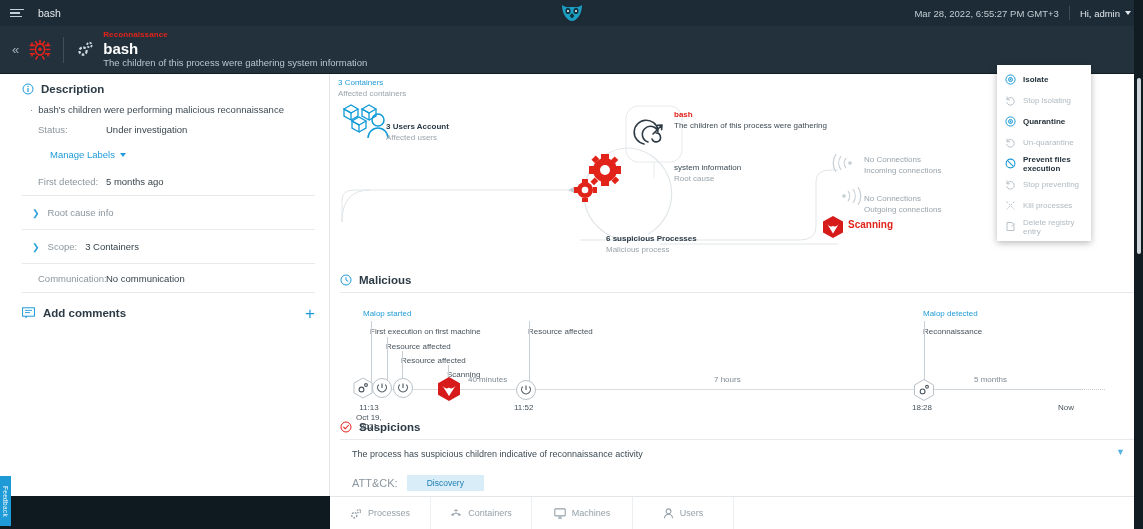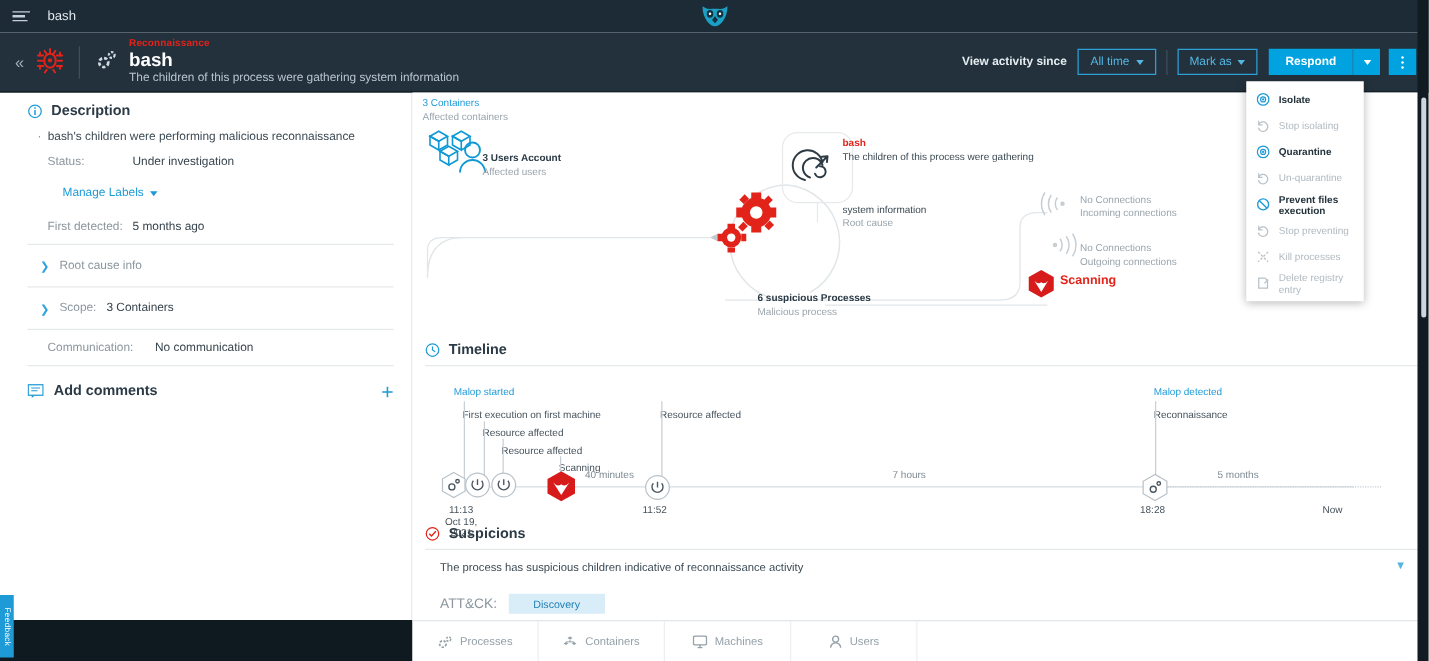--- a/index.html
+++ b/index.html
@@ -165,20 +165,28 @@
   <div class="owl">
     <svg width="24" height="20" viewBox="0 0 24 20">
       <path d="M2 2 C2 12, 8 18, 12 18 C16 18, 22 12, 22 2 C18 5, 16 4, 12 4 C8 4, 6 5, 2 2 Z" fill="#1b9fc4"></path>
       <ellipse cx="8" cy="8" rx="2.6" ry="3.1" fill="#12323d"></ellipse>
       <ellipse cx="16" cy="8" rx="2.6" ry="3.1" fill="#12323d"></ellipse>
       <circle cx="8" cy="8" r="1" fill="#ffffff"></circle>
       <circle cx="16" cy="8" r="1" fill="#ffffff"></circle>
       <path d="M12 10 l2.4 3 -2.4 2.6 -2.4-2.6 Z" fill="#12323d"></path>
     </svg>
   </div>
+  <div class="right">
+    <div class="ts">Mar 28, 2022, 6:55:27 PM GMT+3</div>
+    <div class="divider-v"></div>
+    <div class="user">
+      <span>Hi, admin</span>
+      <span class="chev"></span>
+    </div>
+  </div>
 </div>
 
 <div class="malop-header">
   <div class="collapse-arrows">«</div>
   <div class="bug-icon">
     <svg width="26" height="24" viewBox="0 0 26 24">
       <g stroke="#e2231a" stroke-width="1.6" fill="none" stroke-linecap="round">
         <ellipse cx="13" cy="12.5" rx="4.6" ry="5.6"></ellipse>
         <circle cx="13" cy="12.2" r="1.7" fill="#e2231a" stroke="none"></circle>
         <path d="M13 3.2 v3.4 M8.6 4.6 l1.8 2.6 M17.4 4.6 l-1.8 2.6"></path>
@@ -194,43 +202,20 @@
     <svg width="18" height="18" viewBox="0 0 18 18">
       <circle cx="7" cy="11" r="3.6" fill="none" stroke="#cfd9e0" stroke-width="2.2" stroke-dasharray="2.6 1.6"></circle>
       <circle cx="13.4" cy="5" r="2.3" fill="none" stroke="#cfd9e0" stroke-width="1.8" stroke-dasharray="2 1.3"></circle>
     </svg>
   </div>
   <div class="mh-text">
     <div class="recon">Reconnaissance</div>
     <div class="ttl">bash</div>
     <div class="sub">The children of this process were gathering system information</div>
   </div>
-  <div class="mh-actions">
-    <span class="lbl-view">View activity since</span>
-    <div class="btn-outline">
-      <span>All time</span>
-      <span class="chev"></span>
-    </div>
-    <div class="sep-v"></div>
-    <div class="btn-outline">
-      <span>Mark as</span>
-      <span class="chev"></span>
-    </div>
-    <div style="display:flex;margin-left:9px;">
-      <div class="btn-primary">Respond</div>
-      <div class="btn-primary-sq">
-        <span class="chev"></span>
-      </div>
-    </div>
-    <div class="btn-kebab">
-        <i></i>
-        <i></i>
-        <i></i>
-      </div>
-  </div>
 </div>
 
 <div class="dropdown" id="respond-menu">
     <div class="dd-item enabled">
       <span class="ico" style="color: rgb(30, 155, 215);">
         <svg width="11" height="11" viewBox="0 0 11 11">
           <circle cx="5.5" cy="5.5" r="4.6" fill="none" stroke="currentColor" stroke-width="1"></circle>
           <circle cx="5.5" cy="5.5" r="2" fill="none" stroke="currentColor" stroke-width="1"></circle>
           <circle cx="5.5" cy="5.5" r="0.9" fill="currentColor"></circle>
         </svg>
@@ -334,21 +319,21 @@
       <span class="caret">❯</span>
       <span>Root cause info</span>
     </div>
     <div class="hr"></div>
     <div class="acc-row">
       <span class="caret">❯</span>
       <span>Scope:</span>
       <b>3 Containers</b>
     </div>
     <div class="hr"></div>
-    <div class="kv" style="margin-top:9px;gap:18px;">
+    <div class="kv" style="margin-top:9px;">
       <span class="k">Communication:</span>
       <span class="v">No communication</span>
     </div>
     <div class="hr"></div>
     <div class="addc">
       <svg width="13" height="12" viewBox="0 0 13 12">
         <rect x="0.6" y="0.8" width="11.8" height="8.4" fill="none" stroke="#1e9bd7" stroke-width="1"></rect>
         <path d="M3.4 9.2 v2.2 l2.6-2.2 Z" fill="#1e9bd7"></path>
         <path d="M3 3.4 h7 M3 5.6 h5" stroke="#1e9bd7" stroke-width="0.9"></path>
       </svg>
@@ -470,21 +455,21 @@
       </div>
       <div class="g-lbl" style="left:518px; top:146px; color:#e2231a; font-weight:bold; font-size:10px;">Scanning</div>
     </div>
 
     <div class="tl-wrap">
       <div class="tl-head">
         <svg width="12" height="12" viewBox="0 0 12 12">
           <circle cx="6" cy="6" r="5" fill="none" stroke="#1e9bd7" stroke-width="1"></circle>
           <path d="M6 3.2 V6 l2.2 1.4" stroke="#1e9bd7" stroke-width="1" fill="none"></path>
         </svg>
-        <span class="t">Timeline</span>
+        <span class="t">Malicious</span>
       </div>
 
       <div class="tl-box">
         <div class="tl-axis" style="left:22px; right:60px; top:96px;"></div>
         <div class="tl-axis" style="left:578px; right:38px; top:96px; border-top:1px dotted #c9d0d5; background:none; height:0;"></div>
 
         <div class="tl-ev blue" style="left:23px; top:16px;">Malop started</div>
         <div class="tl-ev" style="left:30px; top:34px;">First execution on first machine</div>
         <div class="tl-ev" style="left:46px; top:49px;">Resource affected</div>
         <div class="tl-ev" style="left:61px; top:63px;">Resource affected</div>

